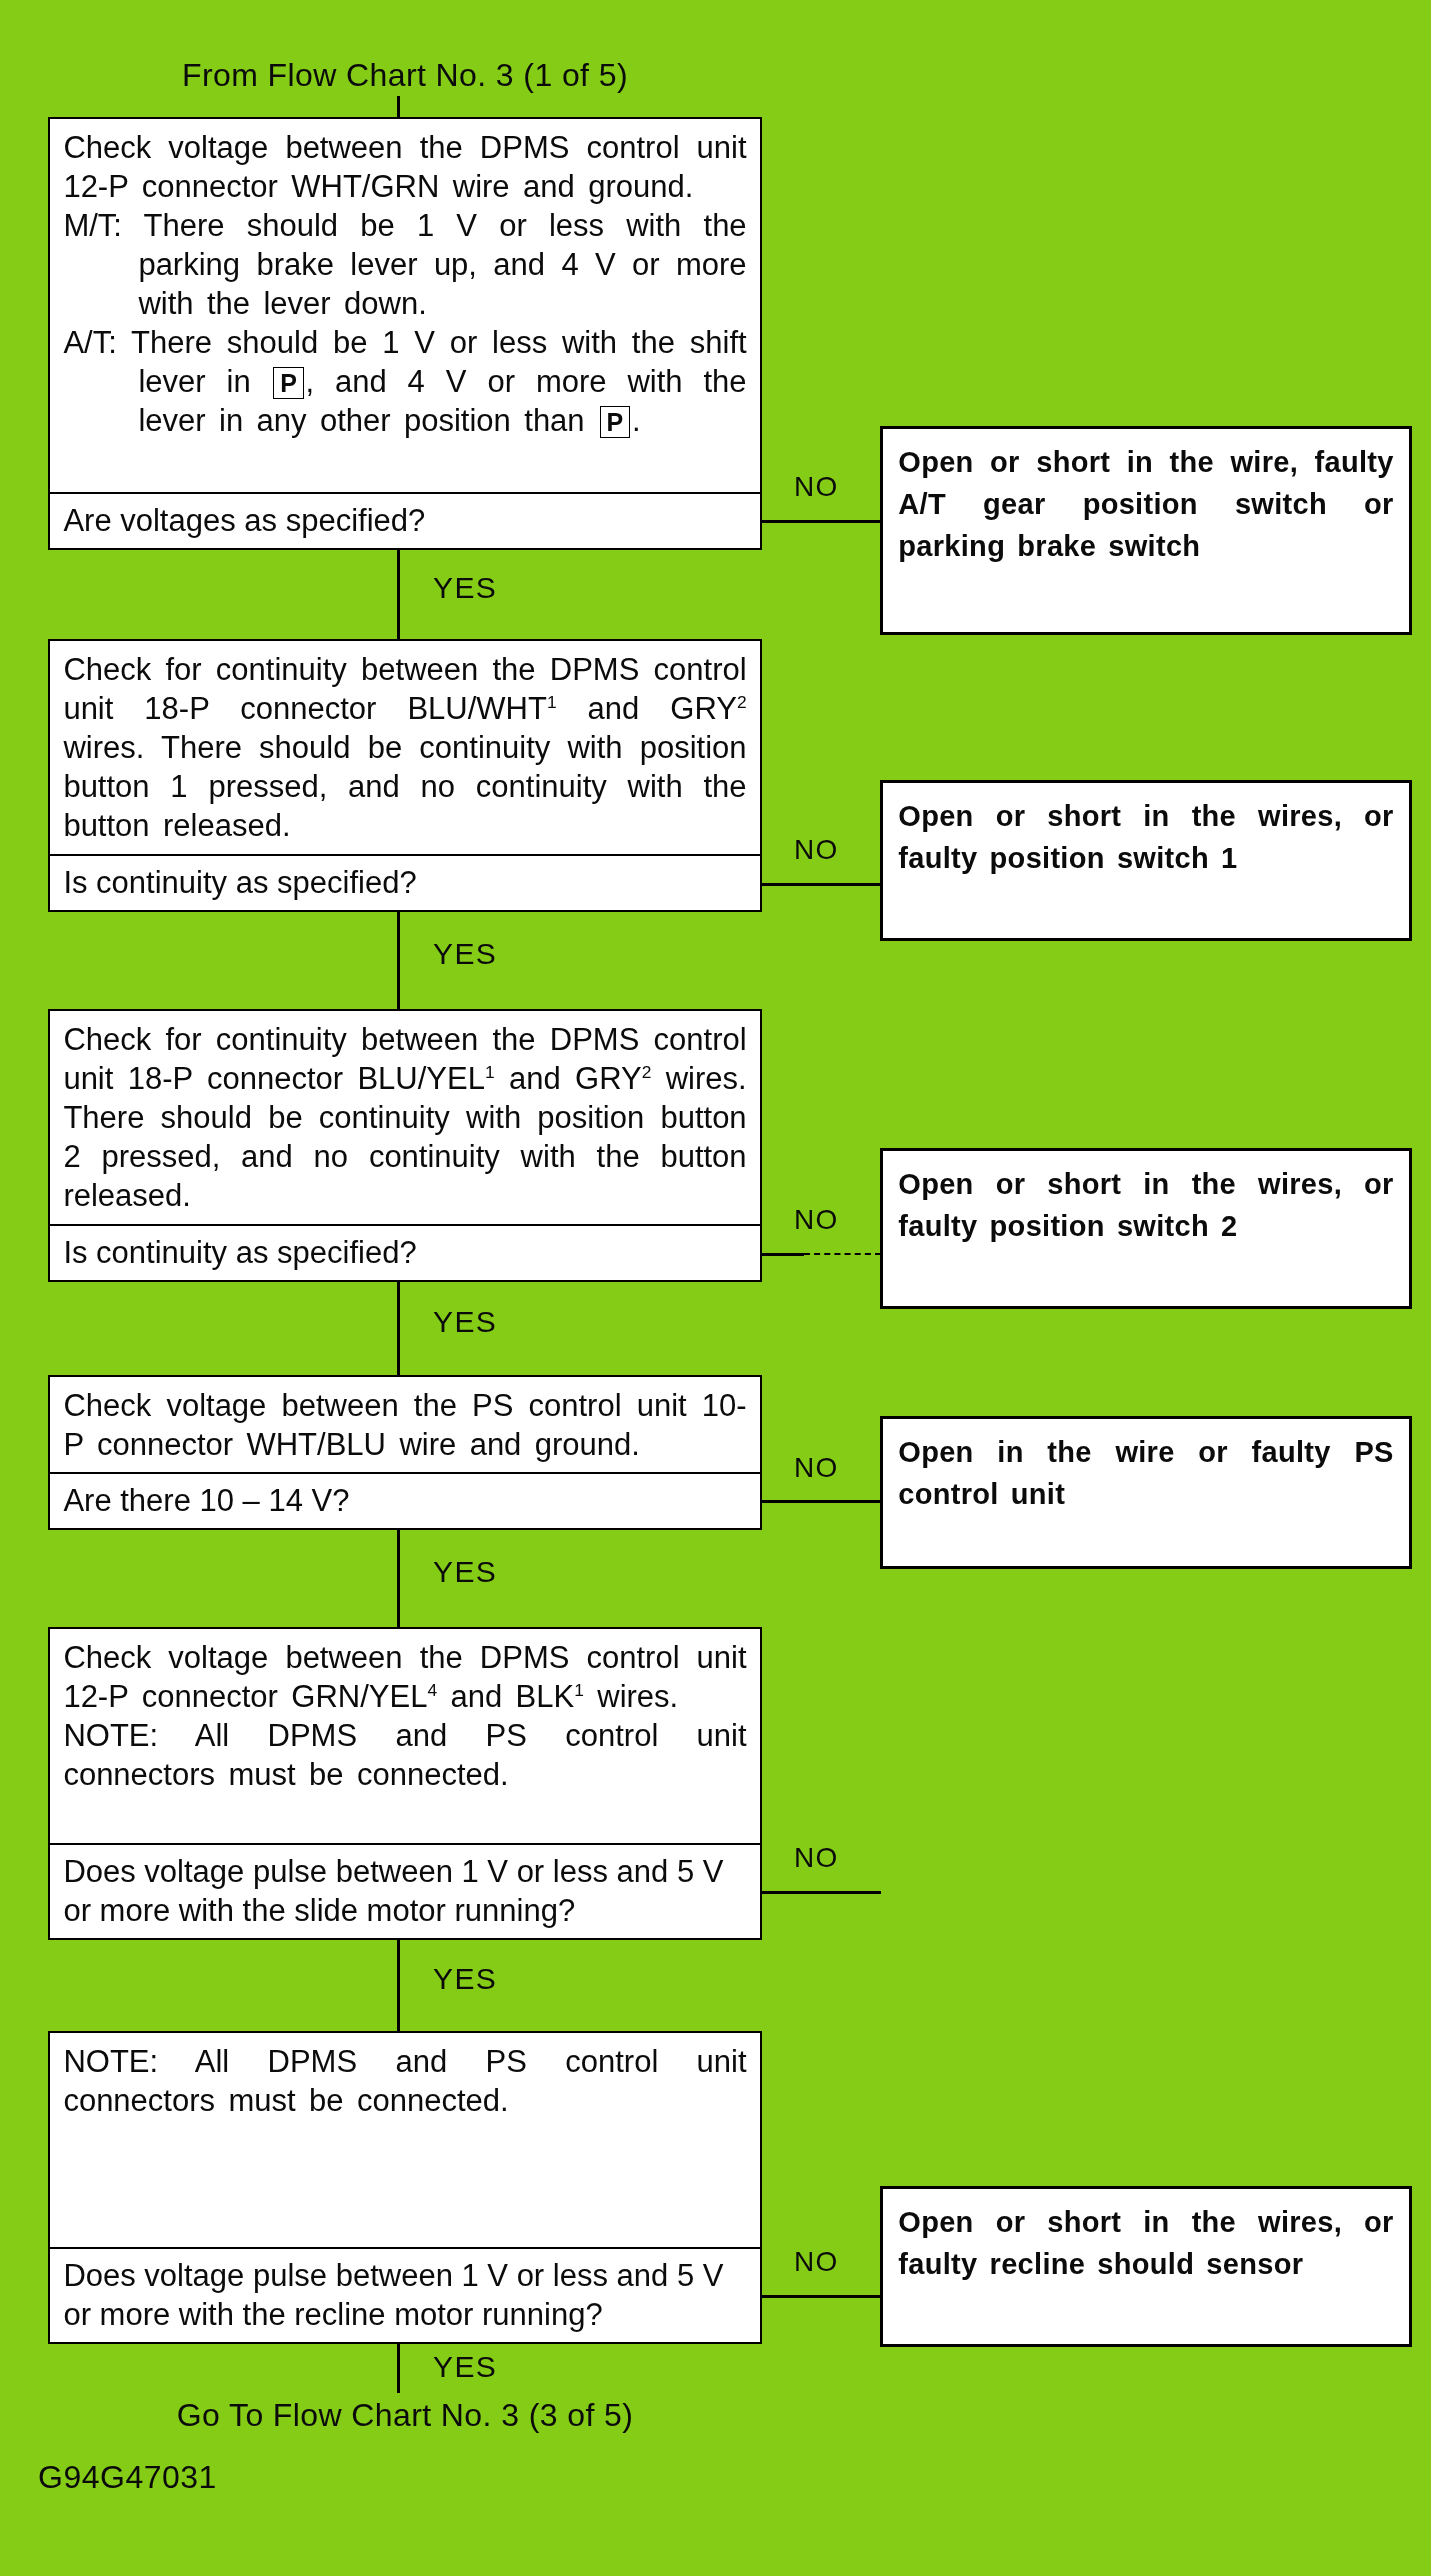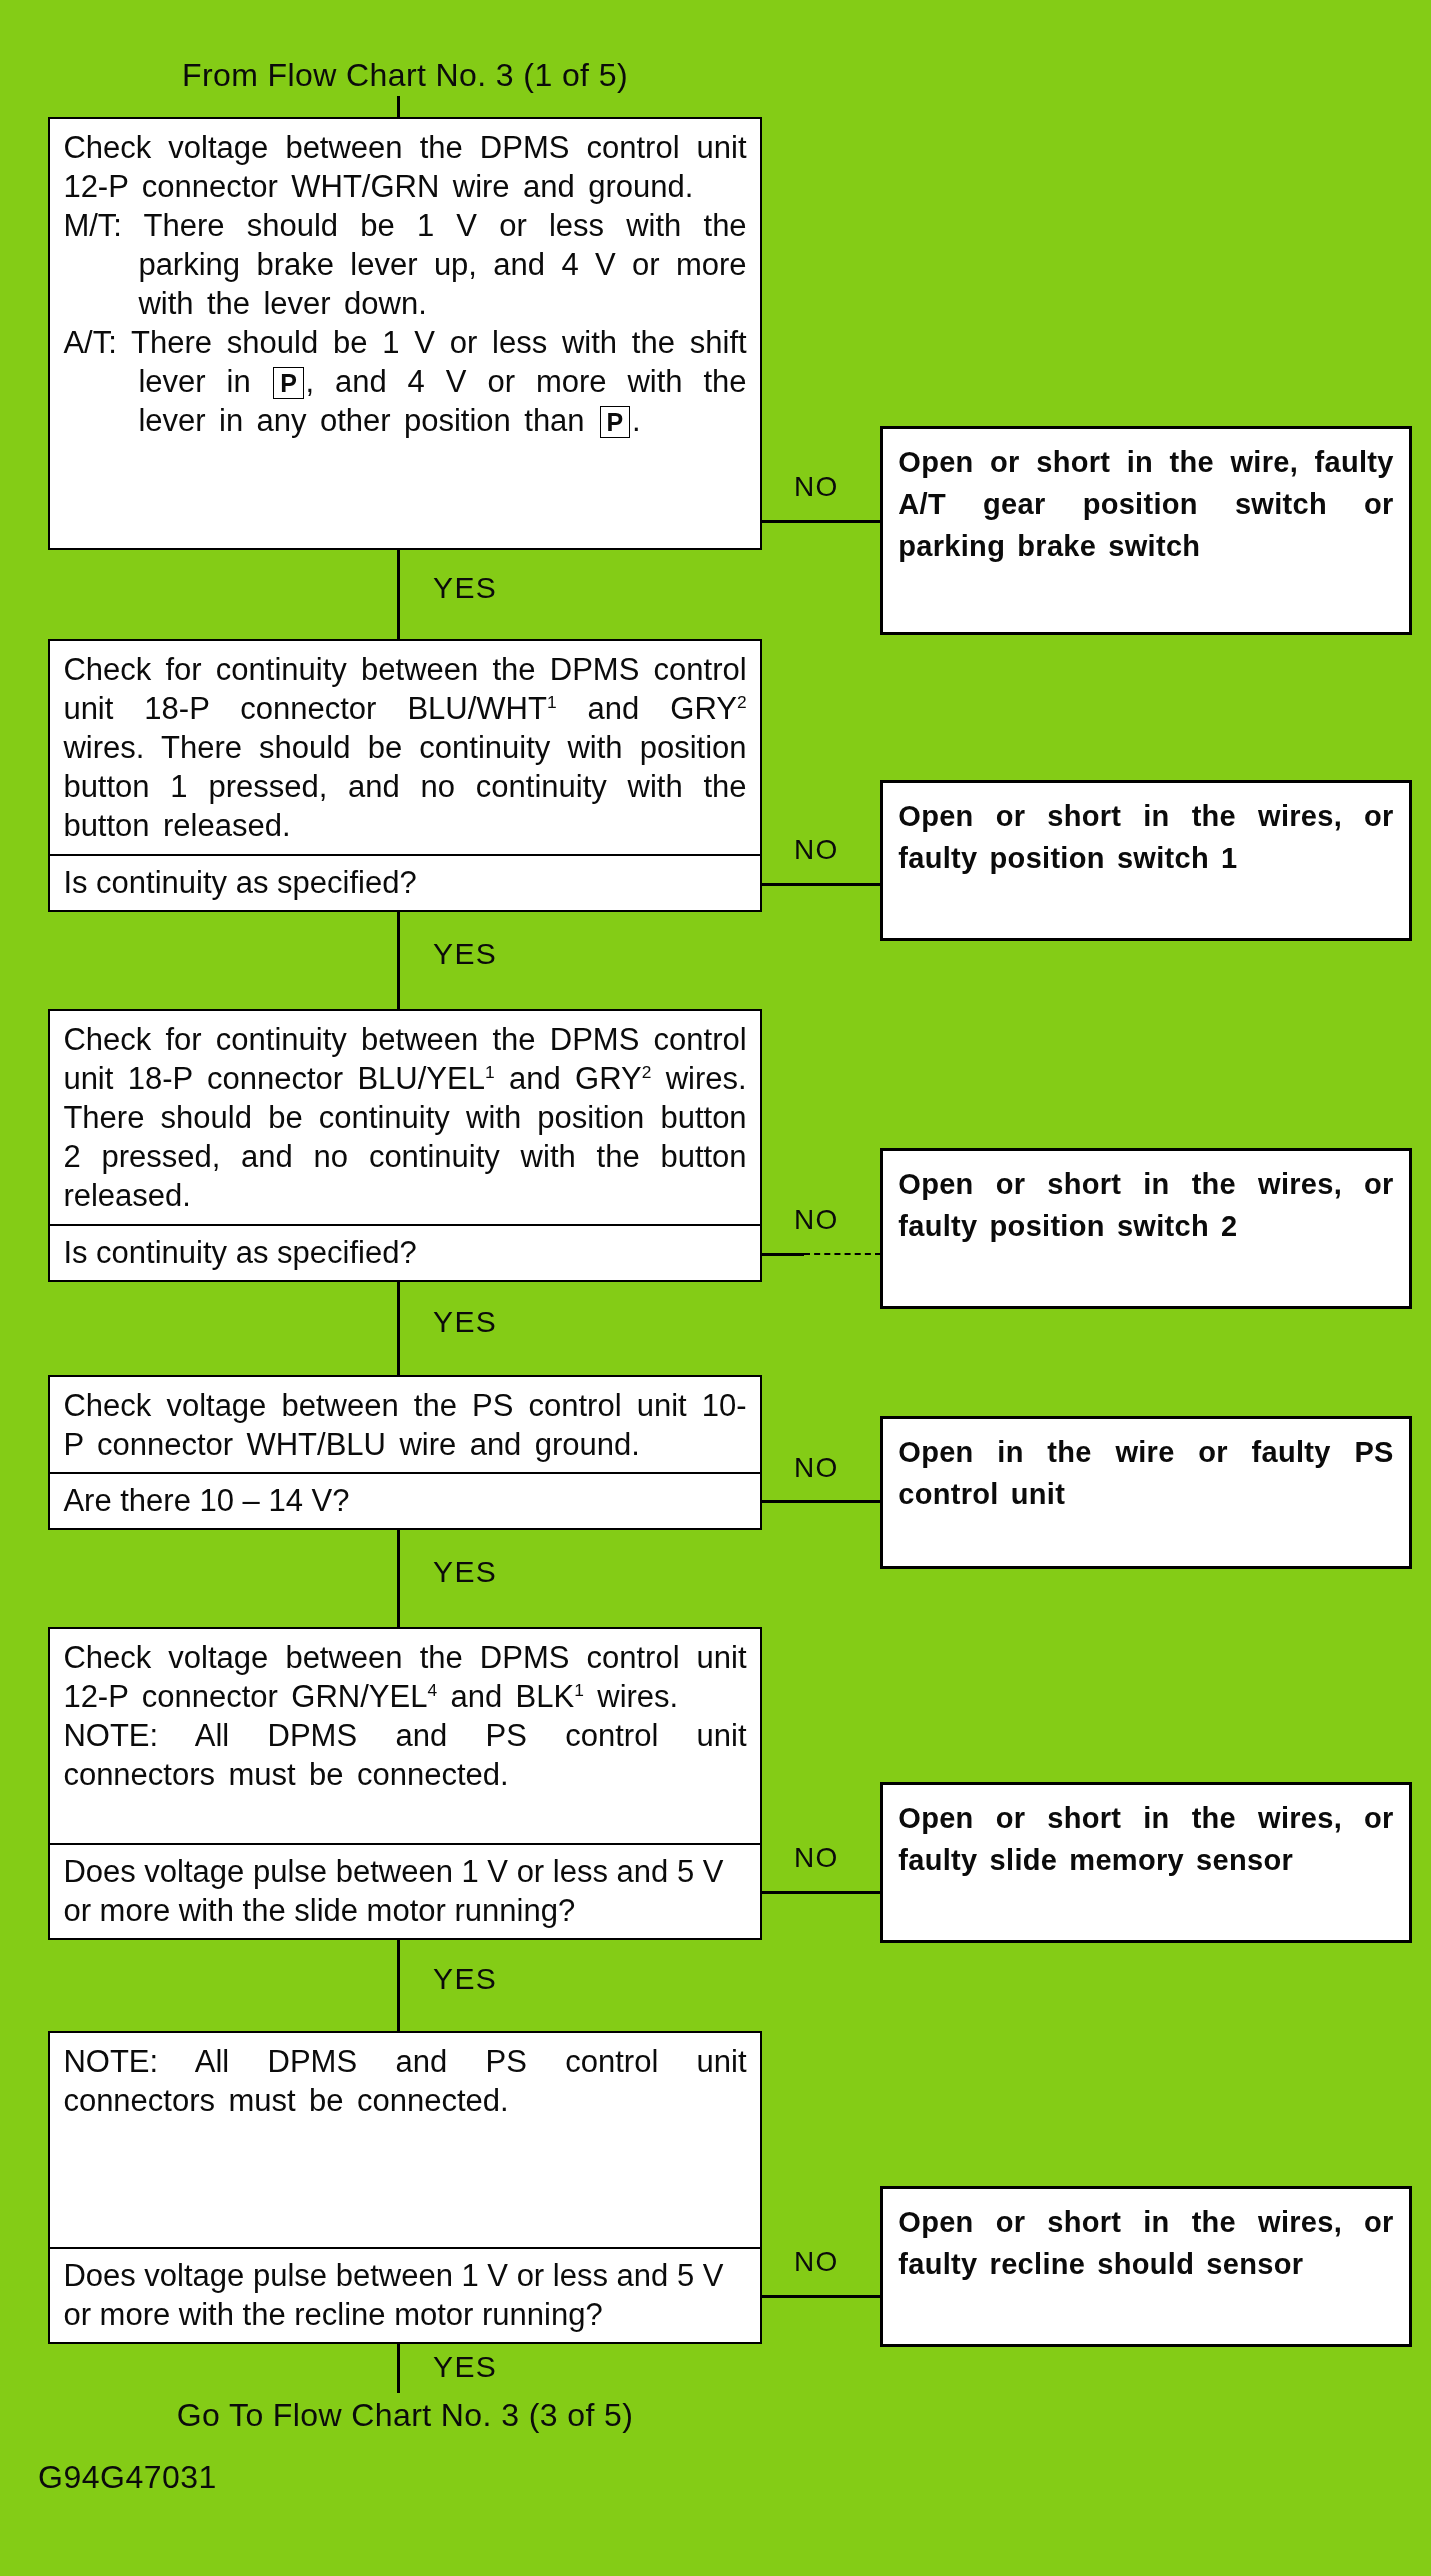--- a/index.html
+++ b/index.html
@@ -60,20 +60,21 @@
 
   <div class="title" style="top:57px;">From Flow Chart No. 3 (1 of 5)</div>
   <div class="vline" style="top:96px; height:21px;"></div>
 
   <div class="stepbox" style="top:117px; height:433px;">
     <div class="instruction">
       <div><span>Check voltage between the DPMS control unit 12-P connector WHT/GRN wire and ground.</span></div>
       <div class="hang"><span>M/T:</span> <span>There should be 1 V or less with the parking brake lever up, and 4 V or more with the lever down.</span></div>
       <div class="hang"><span>A/T:</span> <span>There should be 1 V or less with the shift lever in</span> <span class="pbox">P</span><span>, and 4 V or more with the lever in any other position than</span> <span class="pbox">P</span><span>.</span></div>
     </div>
+    <div class="question">Are voltages as specified?</div>
   </div>
   <div class="hline" style="top:520px; left:762px; width:119px;"></div>
   <div class="no-label" style="top:471px;">NO</div>
   <div class="resultbox rb-tall" style="top:426px;">Open or short in the wire, faulty A/T gear position switch or parking brake switch</div>
   <div class="vline" style="top:549px; height:90px;"></div>
   <div class="yes-label" style="top:571px;">YES</div>
 
   <div class="stepbox" style="top:639px; height:273px;">
     <div class="instruction">
       <span>Check for continuity between the DPMS control unit 18-P connector BLU/WHT</span><sup>1</sup>
@@ -119,21 +120,20 @@
         <span>Check voltage between the DPMS control unit 12-P connector GRN/YEL</span><sup>4</sup>
         <span>and BLK</span><sup>1</sup>
         <span>wires.</span>
       </div>
       <div>NOTE: All DPMS and PS control unit connectors must be connected.</div>
     </div>
     <div class="question">Does voltage pulse between 1 V or less and 5 V or more with the slide motor running?</div>
   </div>
   <div class="hline" style="top:1891px; left:762px; width:119px;"></div>
   <div class="no-label" style="top:1842px;">NO</div>
-  <div class="resultbox rb-med" style="top:1782px;">Open or short in the wires, or faulty slide memory sensor</div>
   <div class="vline" style="top:1940px; height:91px;"></div>
   <div class="yes-label" style="top:1962px;">YES</div>
 
   <div class="stepbox" style="top:2031px; height:313px;">
     <div class="instruction">
       <div>NOTE: All DPMS and PS control unit connectors must be connected.</div>
     </div>
     <div class="question">Does voltage pulse between 1 V or less and 5 V or more with the recline motor running?</div>
   </div>
   <div class="hline" style="top:2295px; left:762px; width:119px;"></div>

